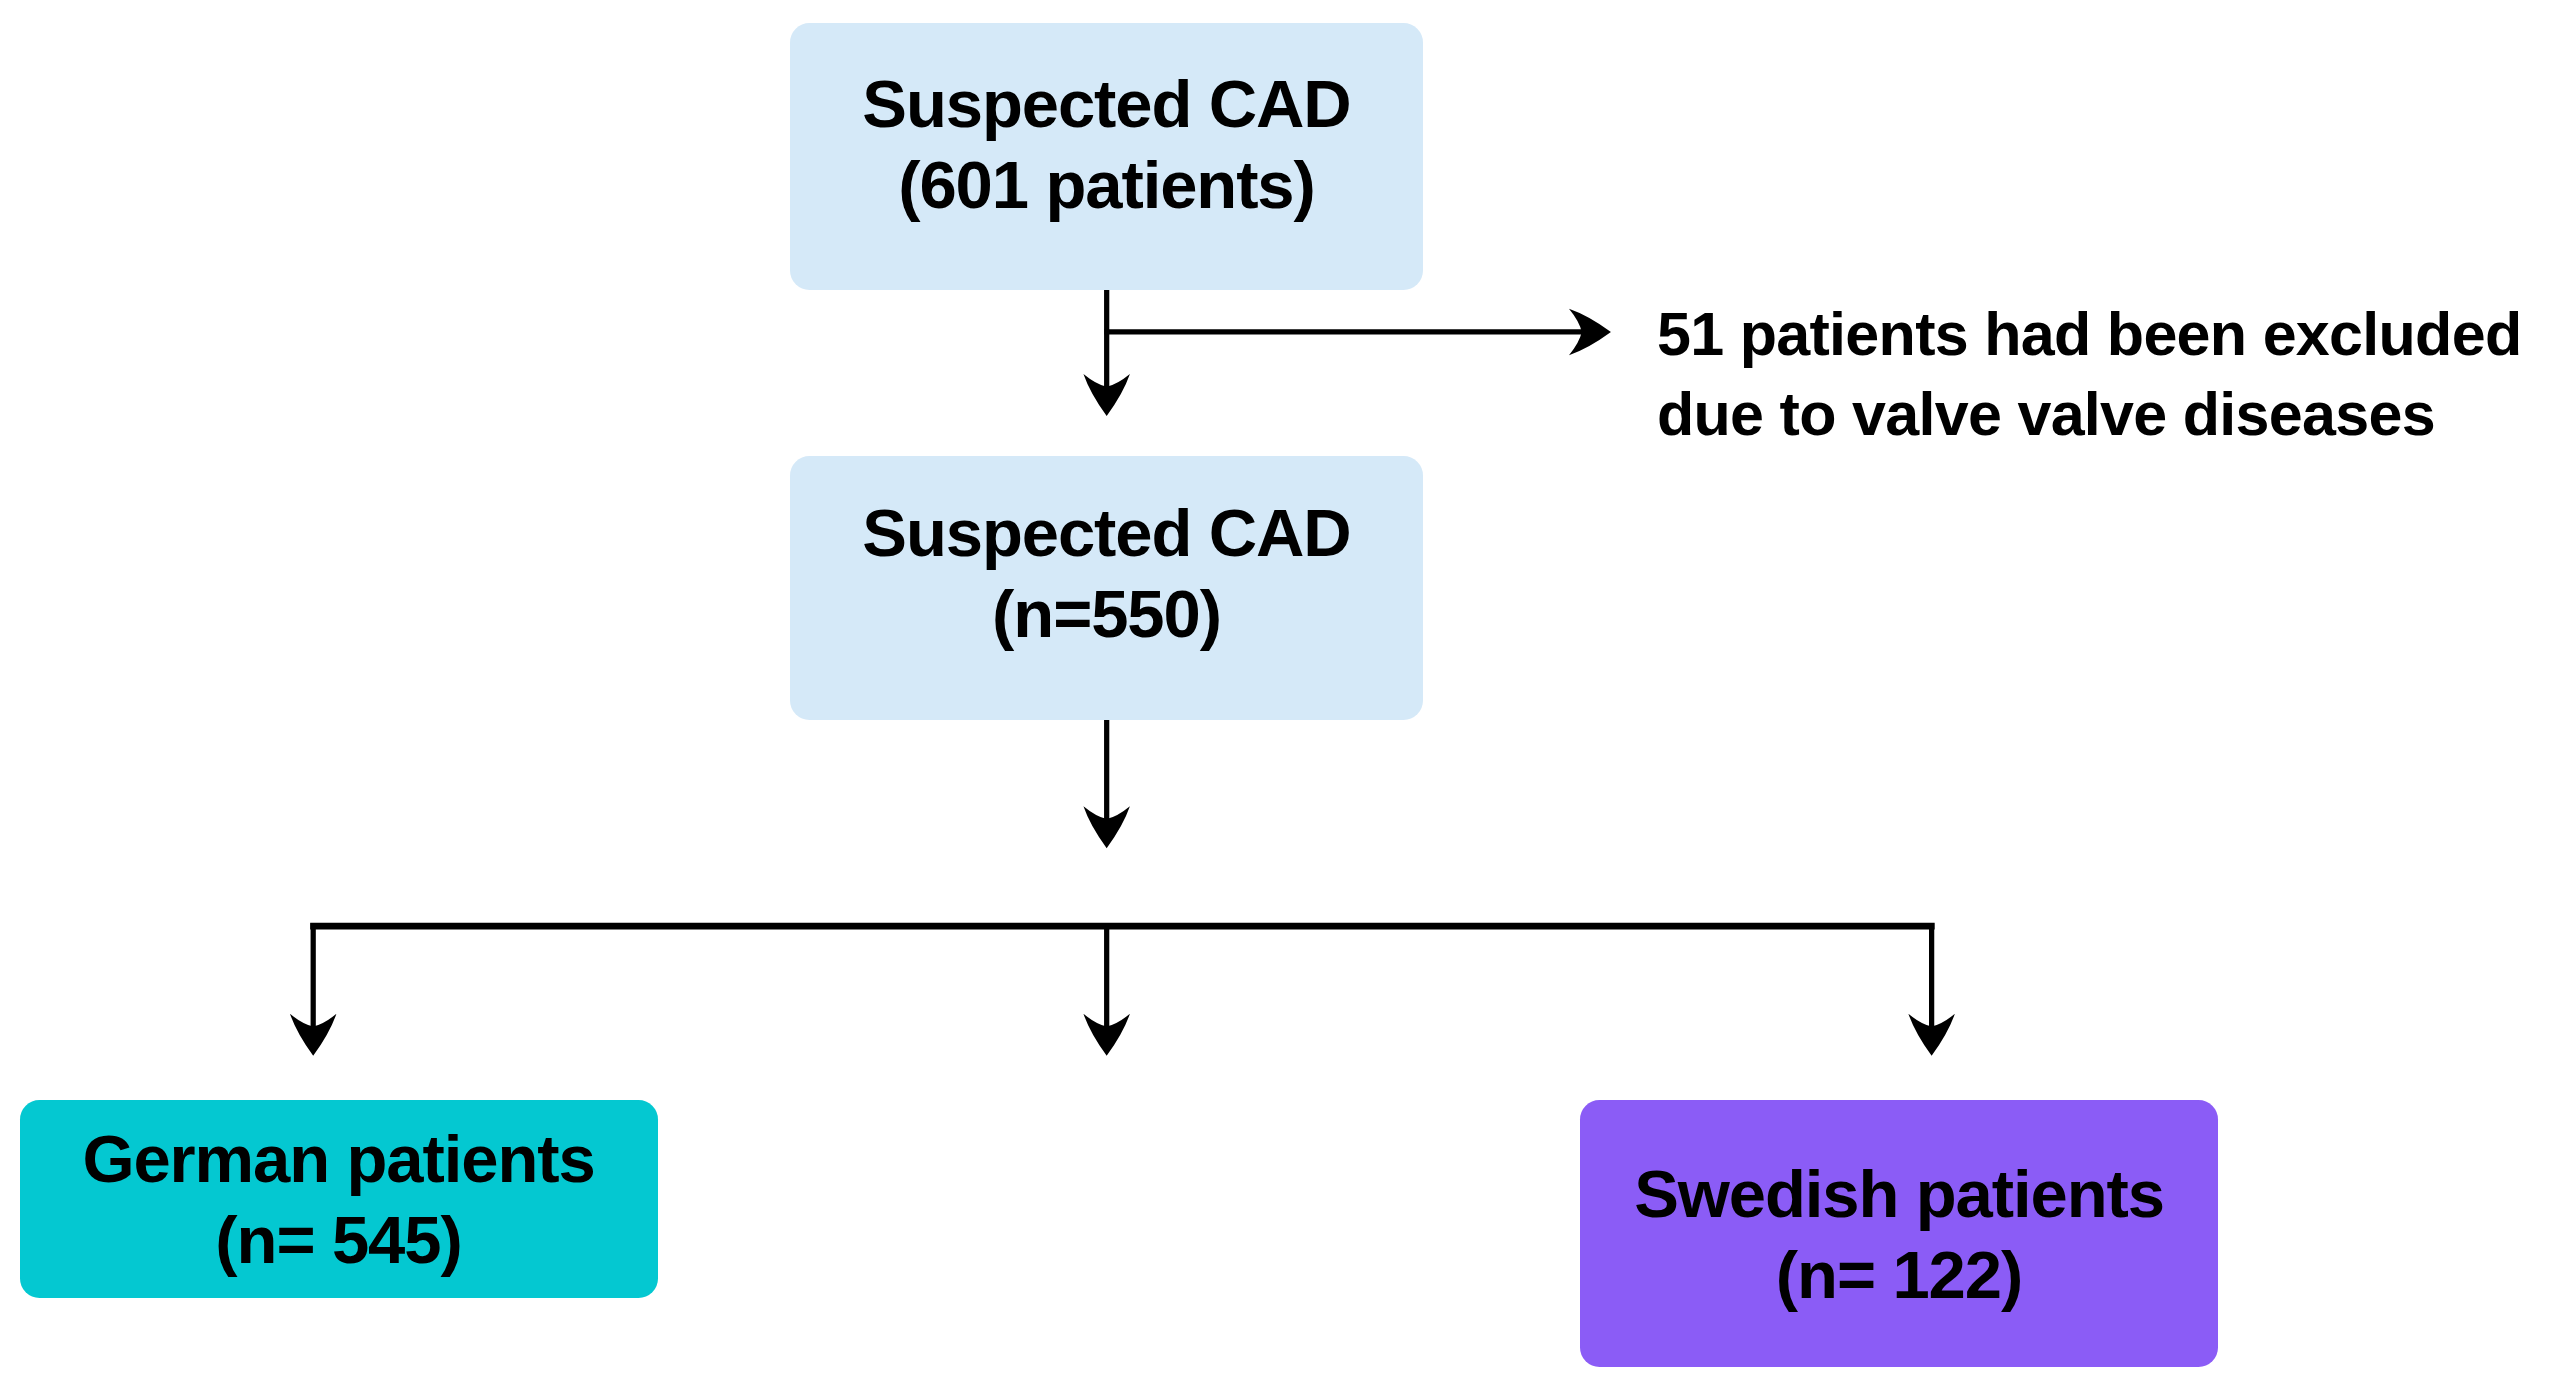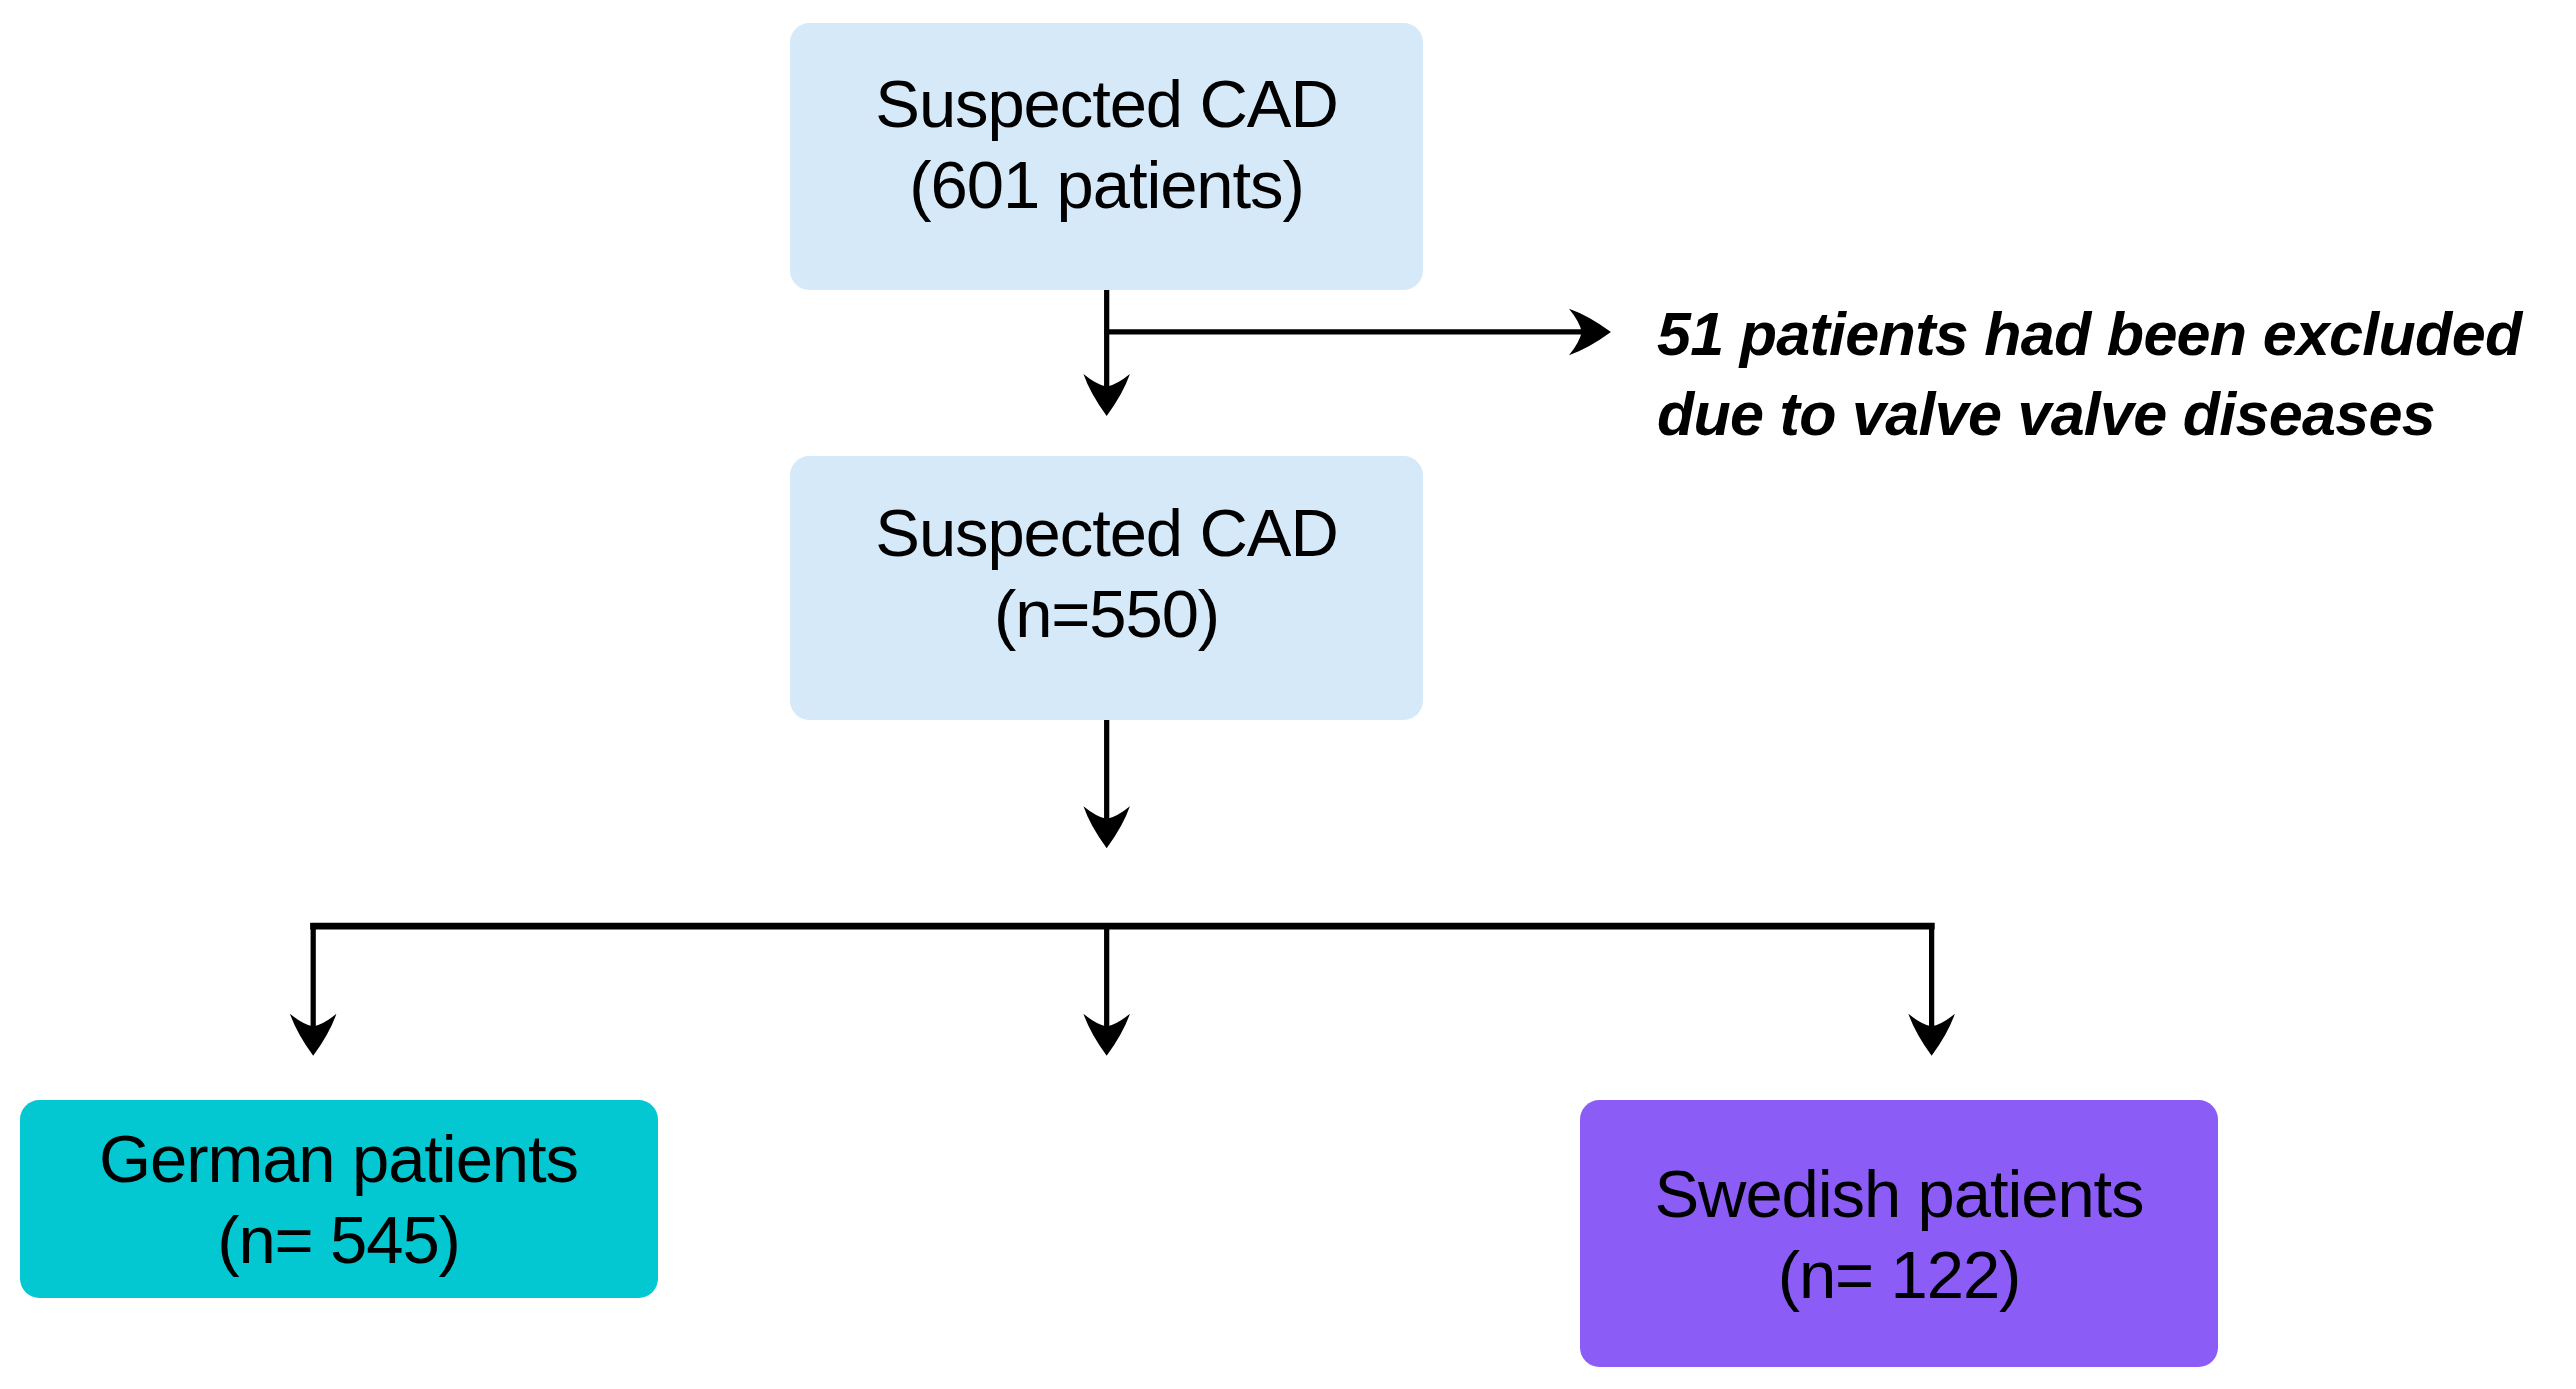--- a/index.html
+++ b/index.html
@@ -17,21 +17,21 @@
   }
   .node {
     position: absolute;
     display: flex;
     flex-direction: column;
     align-items: center;
     justify-content: center;
     text-align: center;
     border-radius: 19.5px;
     color: #000000;
-    font-weight: 400;
+    font-weight: 700;
     font-size: 67px;
     line-height: 81px;
     letter-spacing: -1.1px;
   }
   .node .bline { display: block; }
   
   #box-suspected-601 {
     left: 790px; top: 23px; width: 633px; height: 267px;
     background: #D5E9F8; padding-bottom: 25.5px; box-sizing: border-box;
   }
@@ -56,21 +56,21 @@
   #exclusion-note {
     position: absolute;
     left: 1657px; top: 294px;
     font-weight: 700;
     font-size: 61px;
     line-height: 80px;
     letter-spacing: -0.7px;
     color: #000000;
     white-space: nowrap;
   }
-  #exclusion-note .bline { display: block; font-style: italic; }
+  #exclusion-note .bline { display: block; }
   
   #arrow-layer {
     position: absolute;
     left: 0; top: 0;
     width: 2576px; height: 1390px;
     pointer-events: none;
   }
 </style>
 </head>
 <body>

